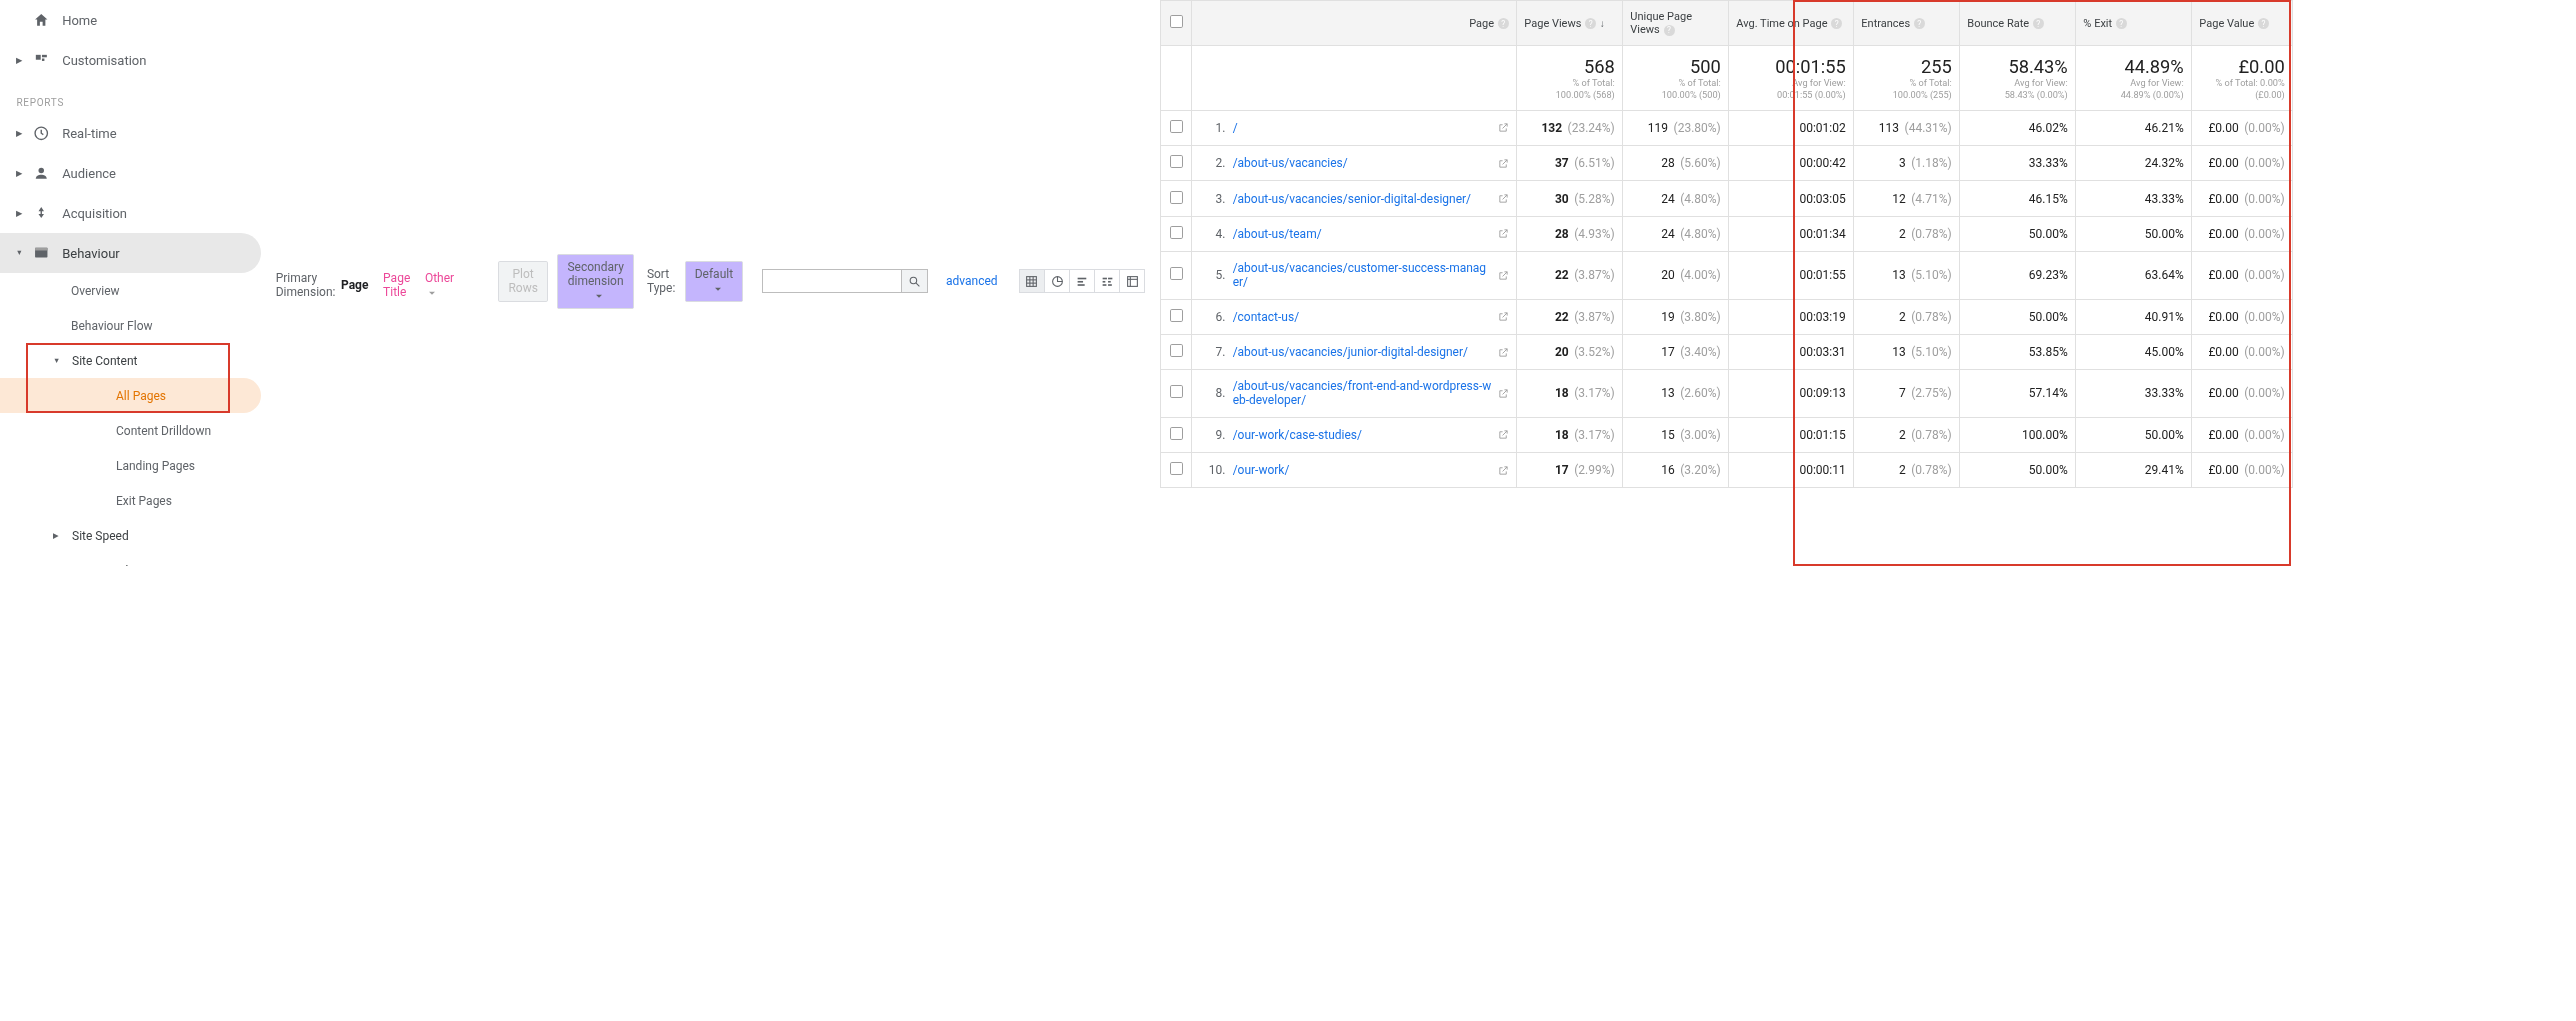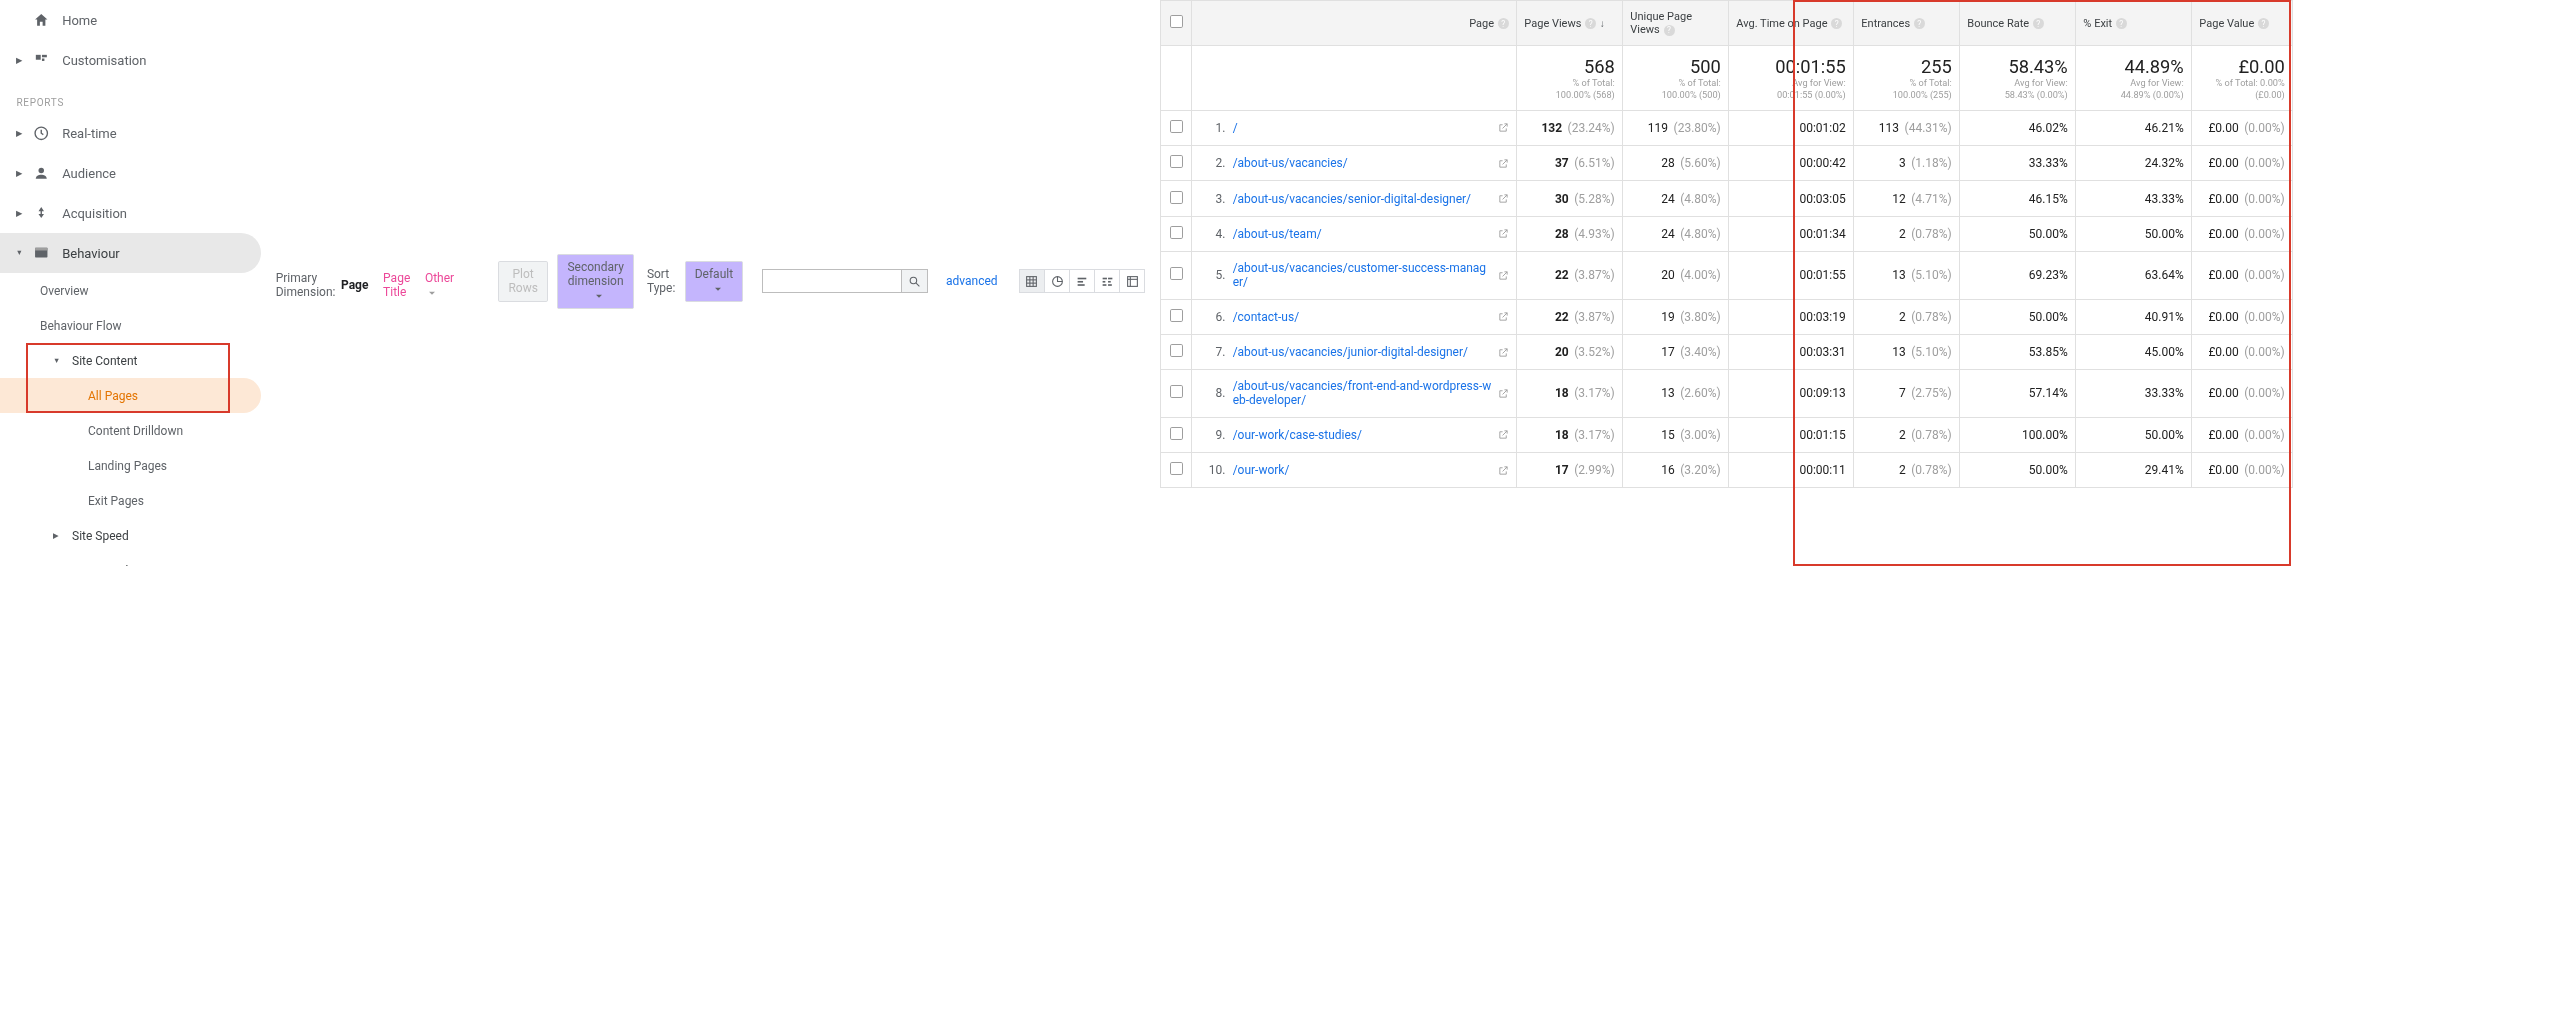--- a/index.html
+++ b/index.html
@@ -6,24 +6,24 @@
   body { margin: 0; background: #fff; color: #212121; font-size: 12px; }
   .container { display:flex; width:1426px; height:566px; }
   
   .sidebar { width:261px; flex:0 0 261px; background:#fff; position:relative; }
   .nav-item { display:flex; align-items:center; height:40px; padding:0 14.7px; color:#5f6368; font-size:13px; cursor:pointer;text-align:right; }
   .nav-item .caret { width:9.2px; display:flex; align-items:center; justify-content:center; font-size:8.3px; color:#5f6368;}
   .nav-item .ico { width:20px; height:20px; margin:0 11px 0 7.3px; display:flex; align-items:center; justify-content:center; color:#5f6368;}
   .nav-item.active { background:#e8e8e8; border-radius:0 20px 20px 0; color:#3c4043;}
   .reports-hdr { padding:16.5px 16.5px 5.5px 16.5px; font-size:10px; letter-spacing:0.7px; color:#9e9e9e; }
   .subnav { padding-left:0; }
-  .sub-item { display:flex; align-items:center; height:35px; padding-left:40px; font-size:12px; color:#5f6368; cursor:pointer;}
+  .sub-item { display:flex; align-items:center; height:35px; padding-left:71px; font-size:12px; color:#5f6368; cursor:pointer;}
   .sub-item.group { font-weight:400; color:#3c4043;}
   .sub-item .mini-caret { position:absolute; left:53px; font-size:7.3px; color:#5f6368;}
-  .sub-item.level2 { padding-left:88px;}
+  .sub-item.level2 { padding-left:116px;}
   .sub-item.selected { color:#e37400; background:#fde8d6; border-radius:0 20px 20px 0;}
   .sub-item.site-content {  }
   .sub-box { position:relative;}
   .red-box { position:absolute; border:2.8px solid #d83a2b; pointer-events:none; }
   .red-box.sidebar-box { left:26px; top:0; width:204px; height:70px; }
   
   .main { flex:1; display:flex; flex-direction:row; }
   .topbar { display:flex; align-items:center; padding:7.3px 14.7px 3.7px 14.7px; font-size:12px;}
   .topbar .lbl { color:#5f6368; margin-right:5.5px;}
   .topbar .dim { margin-right:14.7px; cursor:pointer;}

